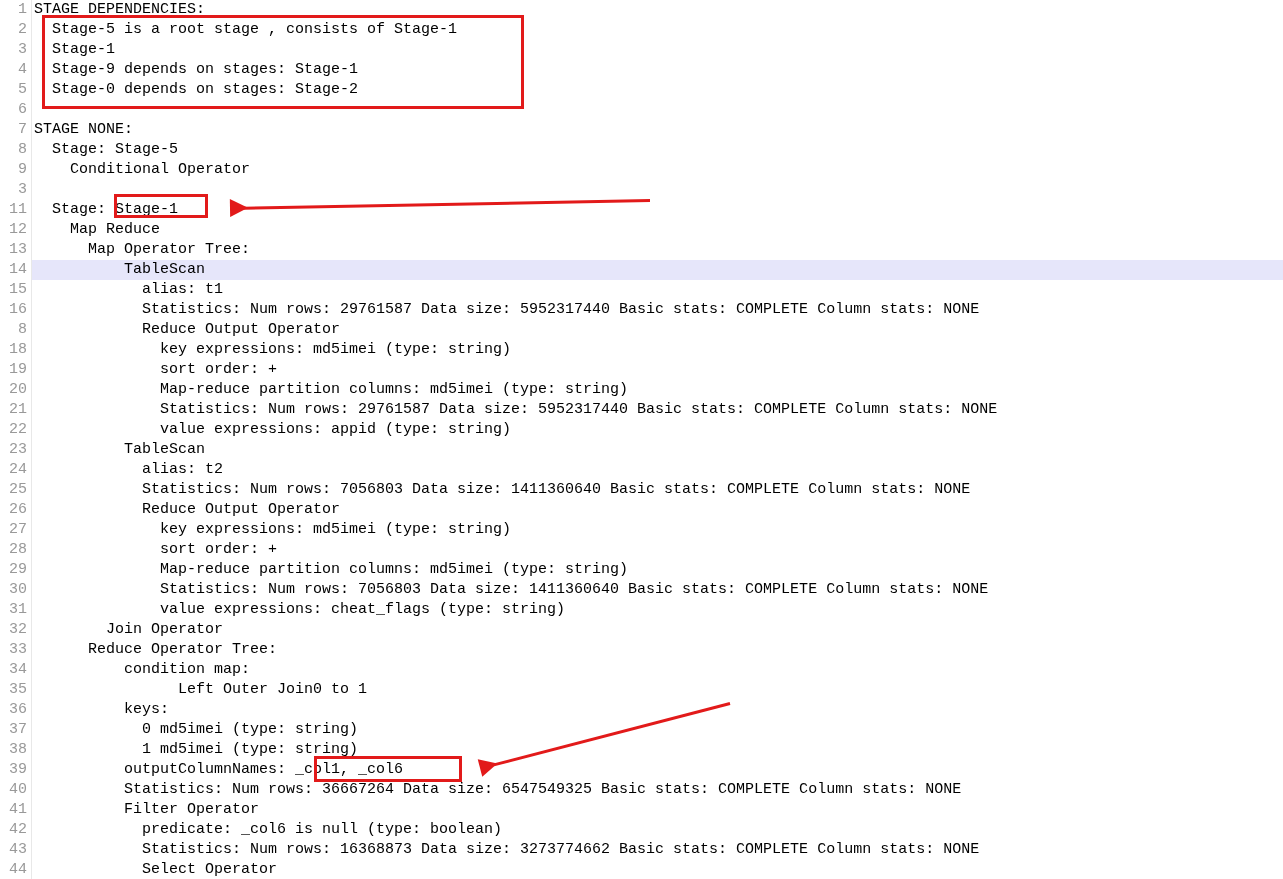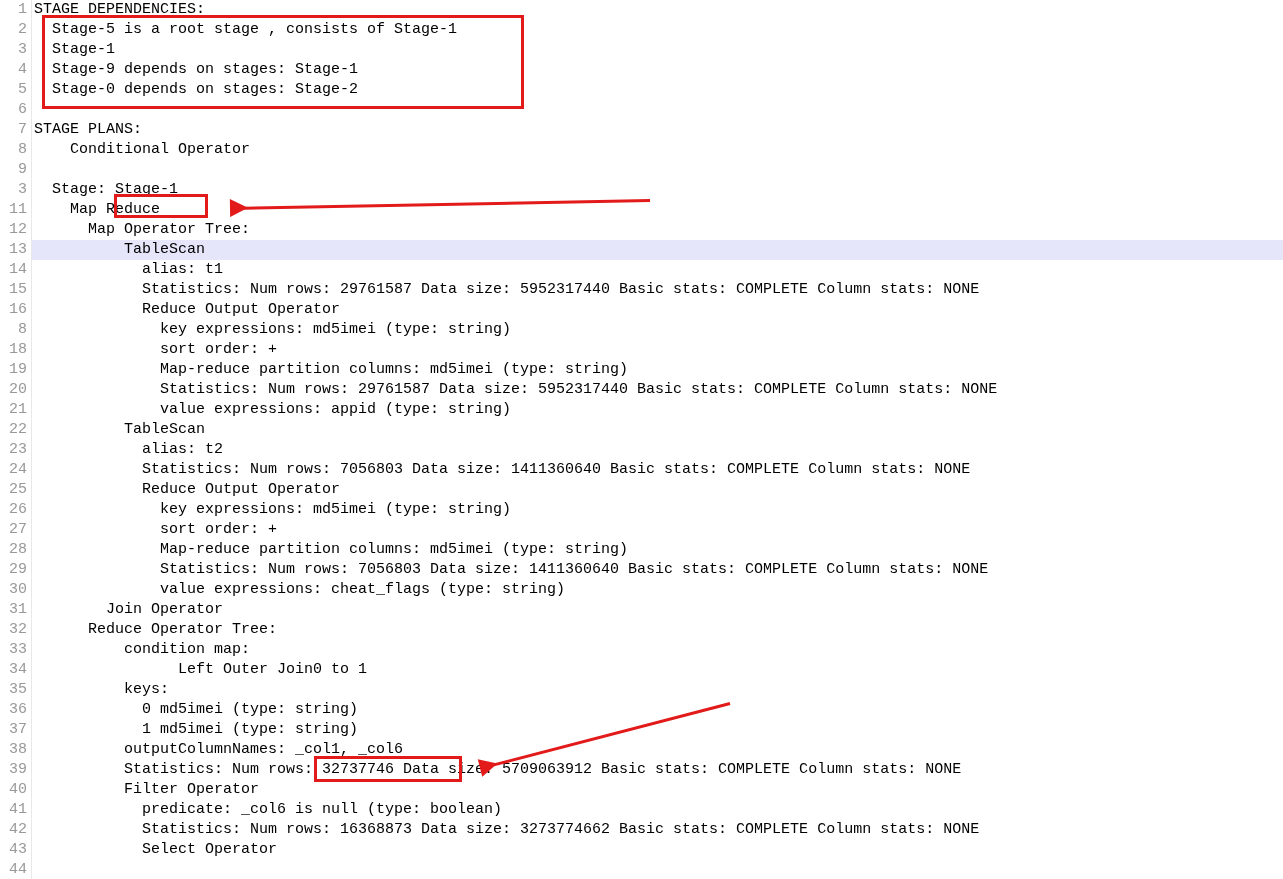--- a/index.html
+++ b/index.html
@@ -112,21 +112,22 @@
       <div class="ln">43</div>
       <div class="ln">44</div>
     </div>
   <div class="code" id="code">
       <div class="line">STAGE DEPENDENCIES:</div>
       <div class="line">  Stage-5 is a root stage , consists of Stage-1</div>
       <div class="line">  Stage-1</div>
       <div class="line">  Stage-9 depends on stages: Stage-1</div>
       <div class="line">  Stage-0 depends on stages: Stage-2</div>
       <div class="line"></div>
-      <div class="line">STAGE PLANS:</div>
+      <div class="line">STAGE NONE:</div>
+      <div class="line">  Stage: Stage-5</div>
       <div class="line">    Conditional Operator</div>
       <div class="line"></div>
       <div class="line">  Stage: Stage-1</div>
       <div class="line">    Map Reduce</div>
       <div class="line">      Map Operator Tree:</div>
       <div class="line current">          TableScan</div>
       <div class="line">            alias: t1</div>
       <div class="line">            Statistics: Num rows: 29761587 Data size: 5952317440 Basic stats: COMPLETE Column stats: NONE</div>
       <div class="line">            Reduce Output Operator</div>
       <div class="line">              key expressions: md5imei (type: string)</div>
@@ -144,21 +145,21 @@
       <div class="line">              Statistics: Num rows: 7056803 Data size: 1411360640 Basic stats: COMPLETE Column stats: NONE</div>
       <div class="line">              value expressions: cheat_flags (type: string)</div>
       <div class="line">        Join Operator</div>
       <div class="line">      Reduce Operator Tree:</div>
       <div class="line">          condition map:</div>
       <div class="line">                Left Outer Join0 to 1</div>
       <div class="line">          keys:</div>
       <div class="line">            0 md5imei (type: string)</div>
       <div class="line">            1 md5imei (type: string)</div>
       <div class="line">          outputColumnNames: _col1, _col6</div>
-      <div class="line">          Statistics: Num rows: 32737746 Data size: 5709063912 Basic stats: COMPLETE Column stats: NONE</div>
+      <div class="line">          Statistics: Num rows: 36667264 Data size: 6547549325 Basic stats: COMPLETE Column stats: NONE</div>
       <div class="line">          Filter Operator</div>
       <div class="line">            predicate: _col6 is null (type: boolean)</div>
       <div class="line">            Statistics: Num rows: 16368873 Data size: 3273774662 Basic stats: COMPLETE Column stats: NONE</div>
       <div class="line">            Select Operator</div>
     </div>
 </div>
 
 <div class="annot" id="annot">
     <div class="box" style="left: 42px; top: 15px; width: 482px; height: 94px;"></div>
     <div class="box" style="left: 114px; top: 194px; width: 94px; height: 24px;"></div>

